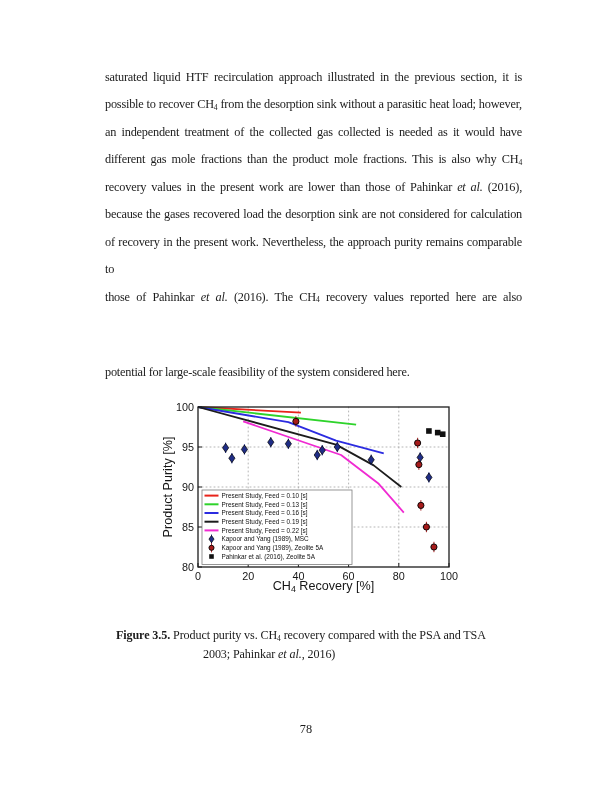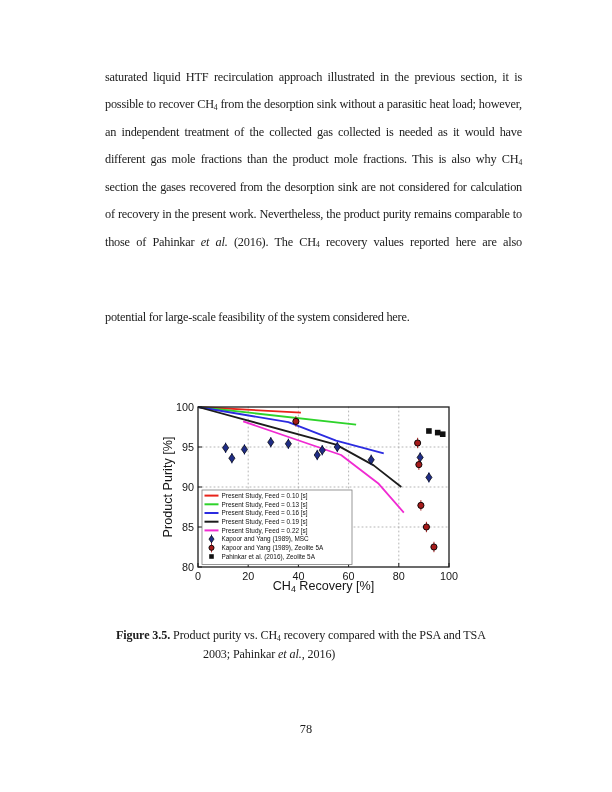--- a/index.html
+++ b/index.html
@@ -49,22 +49,23 @@
 </style>
 </head>
 <body>
 
 <div class="page">
   <div class="body-text" id="bodyText">
       <div class="bline">saturated liquid HTF recirculation approach illustrated in the previous section, it is</div>
       <div class="bline">possible to recover CH<sub>4</sub> from the desorption sink without a parasitic heat load; however,</div>
       <div class="bline">an independent treatment of the collected gas collected is needed as it would have</div>
       <div class="bline">different gas mole fractions than the product mole fractions. This is also why CH<sub>4</sub></div>
-      <div class="bline">section the gases recovered from the desorption sink are not considered for calculation</div>
-      <div class="bline">of recovery in the present work. Nevertheless, the product purity remains comparable to</div>
+      <div class="bline">recovery values in the present work are lower than those of Pahinkar <i>et al.</i> (2016),</div>
+      <div class="bline">because the gases recovered load the desorption sink are not considered for calculation</div>
+      <div class="bline">of recovery in the present work. Nevertheless, the approach purity remains comparable to</div>
       <div class="bline">those of Pahinkar <i>et al.</i> (2016). The CH<sub>4</sub> recovery values reported here are also</div>
       <div class="bline last">potential for large-scale feasibility of the system considered here.</div>
     </div>
 
   <figure class="figure">
     <svg id="chart" width="306" height="206" viewBox="0 0 306 206">
         <g>
           <line x1="90.2" y1="10" x2="90.2" y2="170" stroke="#a8a8a8" stroke-width="0.85" stroke-dasharray="1 3" stroke-linecap="round"></line>
           <line x1="140.4" y1="10" x2="140.4" y2="170" stroke="#a8a8a8" stroke-width="0.85" stroke-dasharray="1 3" stroke-linecap="round"></line>
           <line x1="190.6" y1="10" x2="190.6" y2="170" stroke="#a8a8a8" stroke-width="0.85" stroke-dasharray="1 3" stroke-linecap="round"></line>

